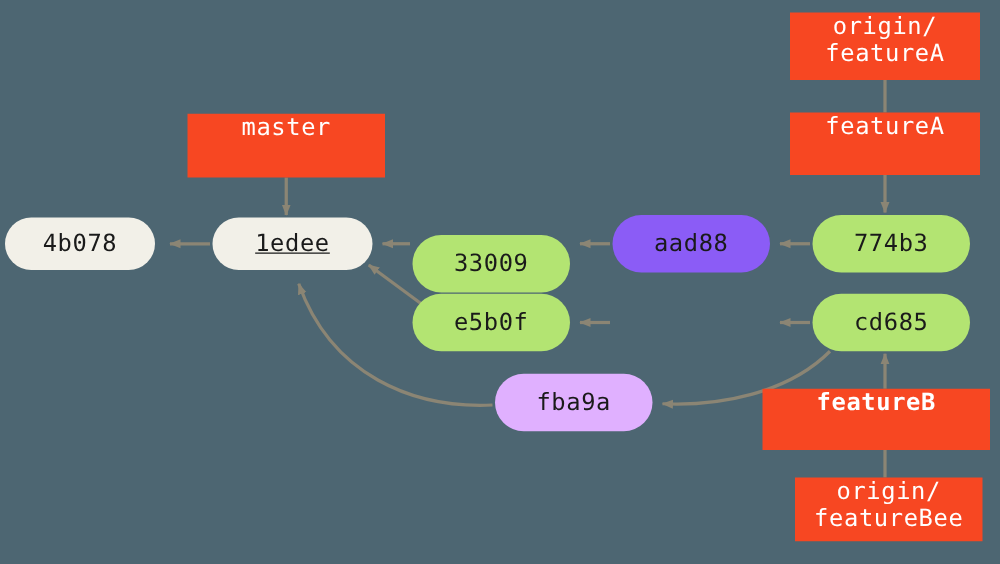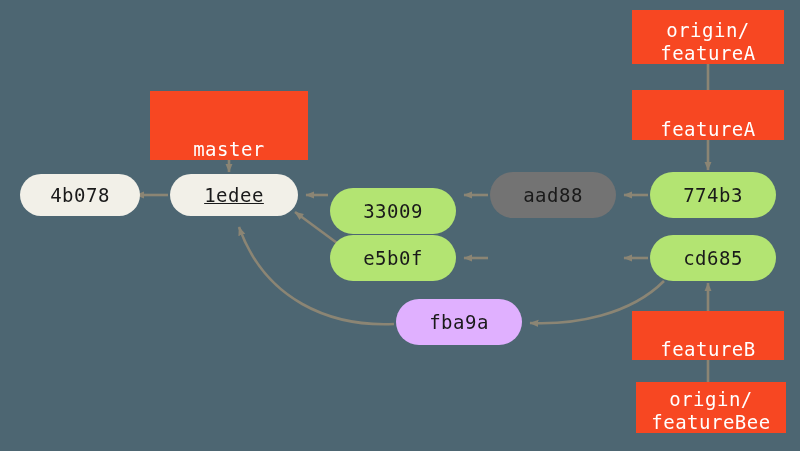--- a/index.html
+++ b/index.html
@@ -34,26 +34,26 @@
     border-radius: 999px;
     color: #1a1a1a;
     font-size: 19px;
     letter-spacing: 0.5px;
     box-sizing: border-box;
     z-index: 2;
   }
   .commit.white  { background: #f2f0e8; }
   .commit.green  { background: #b3e472; }
   .commit.orange { background: #f9b councils; }
-  .commit.orange { background: #737373; }
+  .commit.orange { background: #8b5cf6; }
   .commit.purple { background: #e0b0ff; }
   .label {
     position: absolute;
     display: flex;
-    align-items: flex-end;
+    align-items: flex-start;
     justify-content: center;
     text-align: center;
     background: #f74722;
     color: #ffffff;
     font-size: 19px;
     line-height: 1.18;
     letter-spacing: 0.5px;
     box-sizing: border-box;
     z-index: 2;
     white-space: pre-line;
@@ -85,21 +85,21 @@
       <line x1="229" y1="142" x2="229" y2="172"></line>
       <line x1="708" y1="140" x2="708" y2="170"></line>
       <line x1="708" y1="311" x2="708" y2="283"></line>
     </g>
     <g stroke="#8b8574" stroke-width="2.6" fill="none">
       <line x1="708" y1="64" x2="708" y2="90"></line>
       <line x1="708" y1="382" x2="708" y2="360"></line>
     </g>
   </svg>
 
-  <div class="commit white" style="left:20px;   top:174px; width:120px; height:42px;">
+  <div class="commit white" style="left:4px;   top:174px; width:120px; height:42px;">
       <span>4b078</span>
     </div>
   <div class="commit white" style="left:170px; top:174px; width:128px; height:42px;text-decoration:underline;">
       <span>1edee</span>
     </div>
   <div class="commit green" style="left:330px; top:188px; width:126px; height:46px;">
       <span>33009</span>
     </div>
   <div class="commit orange" style="left:490px; top:172px; width:126px; height:46px;">
       <span>aad88</span>
@@ -113,18 +113,18 @@
   <div class="commit green" style="left:650px; top:235px; width:126px; height:46px;">
       <span>cd685</span>
     </div>
   <div class="commit purple" style="left:396px; top:299px; width:126px; height:46px;">
       <span>fba9a</span>
     </div>
 
   <div class="label" style="left:632px; top:10px;  width:152px; height:54px;"><span>origin/
 featureA</span></div>
   <div class="label" style="left:632px; top:90px;  width:152px; height:50px;"><span>featureA</span></div>
-  <div class="label" style="left:150px; top:91px;  width:158px; height:69px;"><span>master</span></div>
-  <div class="label" style="left:632px; top:311px; width:152px; height:49px;"><span>featureB</span></div>
+  <div class="label" style="left:150px; top:91px;  width:158px; height:51px;"><span>master</span></div>
+  <div class="label" style="left:610px; top:311px; width:182px; height:49px;font-weight:bold;"><span>featureB</span></div>
   <div class="label" style="left:636px; top:382px; width:150px; height:51px;"><span>origin/
 featureBee</span></div>
 
 </div>
 
 </body></html>

